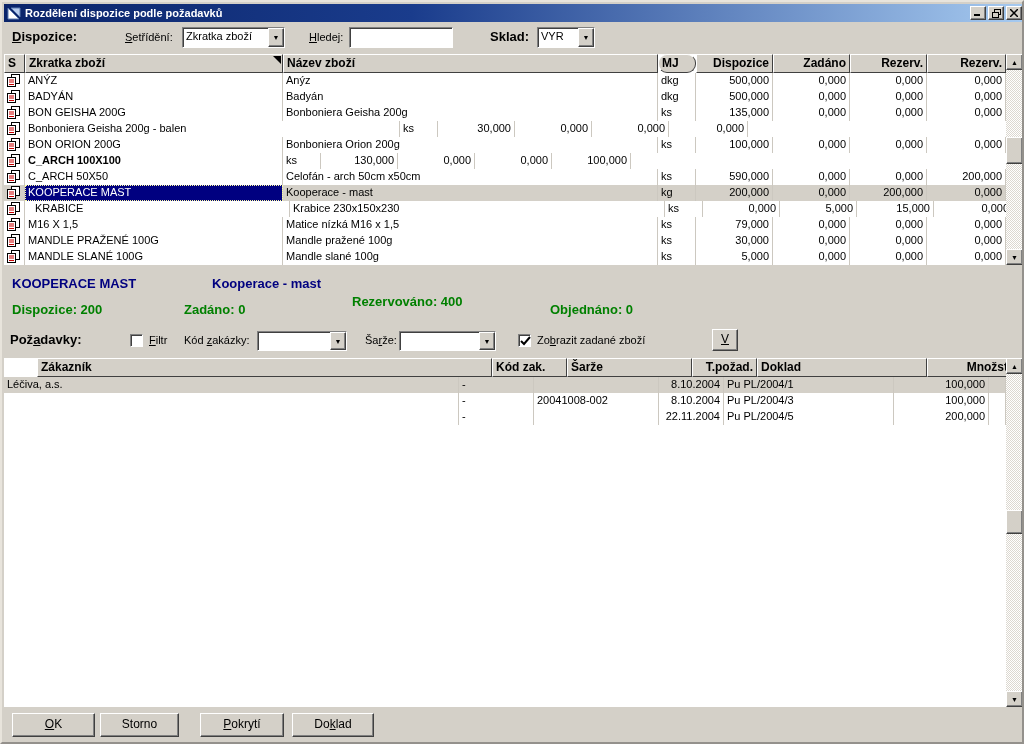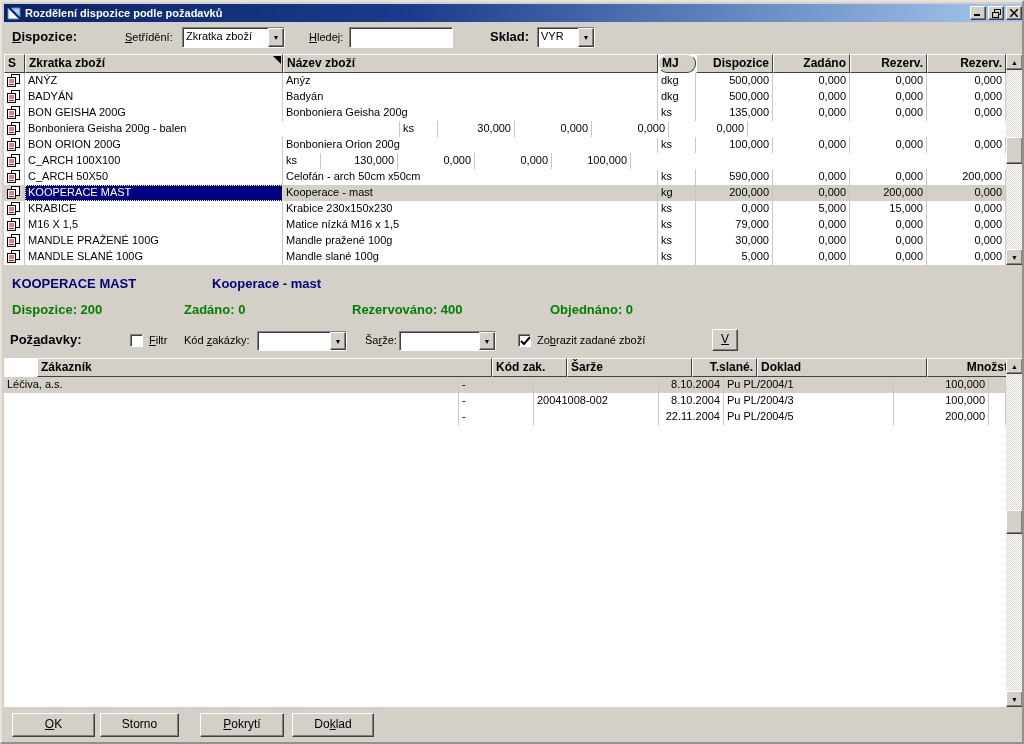--- a/index.html
+++ b/index.html
@@ -216,21 +216,21 @@
             <div class="tcell num" style="width: 79px;">0,000</div>
           </div>
           <div class="trow">
             <div class="tcell icn" style="width: 21px;"><svg width="13" height="13">
                 <rect x="4.5" y="0.5" width="8" height="9" fill="#fff" stroke="#000"></rect>
                 <rect x="0.5" y="3.5" width="8" height="9" fill="#fff" stroke="#000"></rect>
                 <line x1="2" y1="6" x2="7" y2="6" stroke="#cc0000"></line>
                 <line x1="2" y1="8" x2="7" y2="8" stroke="#cc0000"></line>
                 <line x1="2" y1="10.5" x2="7" y2="10.5" stroke="#cc0000"></line>
               </svg></div>
-            <div class="tcell" style="width: 258px;">C_ARCH 100X100</div>
+            <div class="tcell" style="width: 258px; font-weight: bold;">C_ARCH 100X100</div>
             <div class="tcell" style="width: 38px;">ks</div>
             <div class="tcell num" style="width: 77px;">130,000</div>
             <div class="tcell num" style="width: 77px;">0,000</div>
             <div class="tcell num" style="width: 77px;">0,000</div>
             <div class="tcell num" style="width: 79px;">100,000</div>
           </div>
           <div class="trow">
             <div class="tcell icn" style="width: 21px;"><svg width="13" height="13">
                 <rect x="4.5" y="0.5" width="8" height="9" fill="#fff" stroke="#000"></rect>
                 <rect x="0.5" y="3.5" width="8" height="9" fill="#fff" stroke="#000"></rect>
@@ -263,21 +263,21 @@
             <div class="tcell num" style="width: 79px;">0,000</div>
           </div>
           <div class="trow">
             <div class="tcell icn" style="width: 21px;"><svg width="13" height="13">
                 <rect x="4.5" y="0.5" width="8" height="9" fill="#fff" stroke="#000"></rect>
                 <rect x="0.5" y="3.5" width="8" height="9" fill="#fff" stroke="#000"></rect>
                 <line x1="2" y1="6" x2="7" y2="6" stroke="#cc0000"></line>
                 <line x1="2" y1="8" x2="7" y2="8" stroke="#cc0000"></line>
                 <line x1="2" y1="10.5" x2="7" y2="10.5" stroke="#cc0000"></line>
               </svg></div>
-            <div class="tcell" style="width: 258px;">KRABICE</div>
+            <div class="tcell" style="width: 258px; margin-left: 7px;">KRABICE</div>
             <div class="tcell" style="width: 375px;">Krabice 230x150x230</div>
             <div class="tcell" style="width: 38px;">ks</div>
             <div class="tcell num" style="width: 77px;">0,000</div>
             <div class="tcell num" style="width: 77px;">5,000</div>
             <div class="tcell num" style="width: 77px;">15,000</div>
             <div class="tcell num" style="width: 79px;">0,000</div>
           </div>
           <div class="trow">
             <div class="tcell icn" style="width: 21px;"><svg width="13" height="13">
                 <rect x="4.5" y="0.5" width="8" height="9" fill="#fff" stroke="#000"></rect>
@@ -332,21 +332,21 @@
   <div class="sb" style="left:1002px;top:50px;height:211px;">
     <div class="sbbtn" style="top:0;">▲</div>
     <div class="sbthumb" style="top:83px;height:27px;"></div>
     <div class="sbbtn" style="bottom:0;">▼</div>
   </div>
 
   <span class="lbl navy" style="left:8px;top:272px;">KOOPERACE MAST</span>
   <span class="lbl navy" style="left:208px;top:272px;">Kooperace - mast</span>
   <span class="lbl green" style="left:8px;top:298px;">Dispozice: 200</span>
   <span class="lbl green" style="left:180px;top:298px;">Zadáno: 0</span>
-  <span class="lbl green" style="left:348px;top:298px;">Rezervováno: 400</span>
+  <span class="lbl green" style="left:348px;top:290px;">Rezervováno: 400</span>
   <span class="lbl green" style="left:546px;top:298px;">Objednáno: 0</span>
 
   <span class="lbl b13" style="left:6px;top:328px;">Pož<u>a</u>davky:</span>
   <span class="cb" style="left:126px;top:330px;" id="cbFiltr">
     
   </span>
   <span class="lbl" style="left:145px;top:330px;"><u>F</u>iltr</span>
   <span class="lbl" style="left:180px;top:330px;">Kód <u>z</u>akázky:</span>
   <div class="combo" style="left:253px;top:327px;width:90px;height:20px;">
     <span class="val"></span>
@@ -363,21 +363,21 @@
         </svg>
   </span>
   <span class="lbl" style="left:533px;top:330px;">Zo<u>b</u>razit zadané zboží</span>
   <span class="vbtn" style="left:708px;top:325px;"><u>V</u></span>
 
   <div class="tblwrap" style="left:0;top:354px;width:1002px;height:349px;">
     <div class="hrow" id="t2head">
           <div class="hcell" style="width: 455px; margin-left: 33px;">Zákazník</div>
           <div class="hcell" style="width: 75px;">Kód zak.</div>
           <div class="hcell" style="width: 125px;">Šarže</div>
-          <div class="hcell num" style="width: 65px;">T.slané.</div>
+          <div class="hcell num" style="width: 65px;">T.požad.</div>
           <div class="hcell" style="width: 170px;">Doklad</div>
           <div class="hcell num" style="width: 95px;">Množství<span class="sortmark"></span></div>
           <div class="hcell" style="width: 17px;">V</div>
         </div>
     <div id="t2body">
           <div class="trow sel">
             <div class="tcell" style="width: 455px;">Léčiva, a.s.</div>
             <div class="tcell" style="width: 75px;">-</div>
             <div class="tcell" style="width: 125px;"></div>
             <div class="tcell num" style="width: 65px;">8.10.2004</div>

